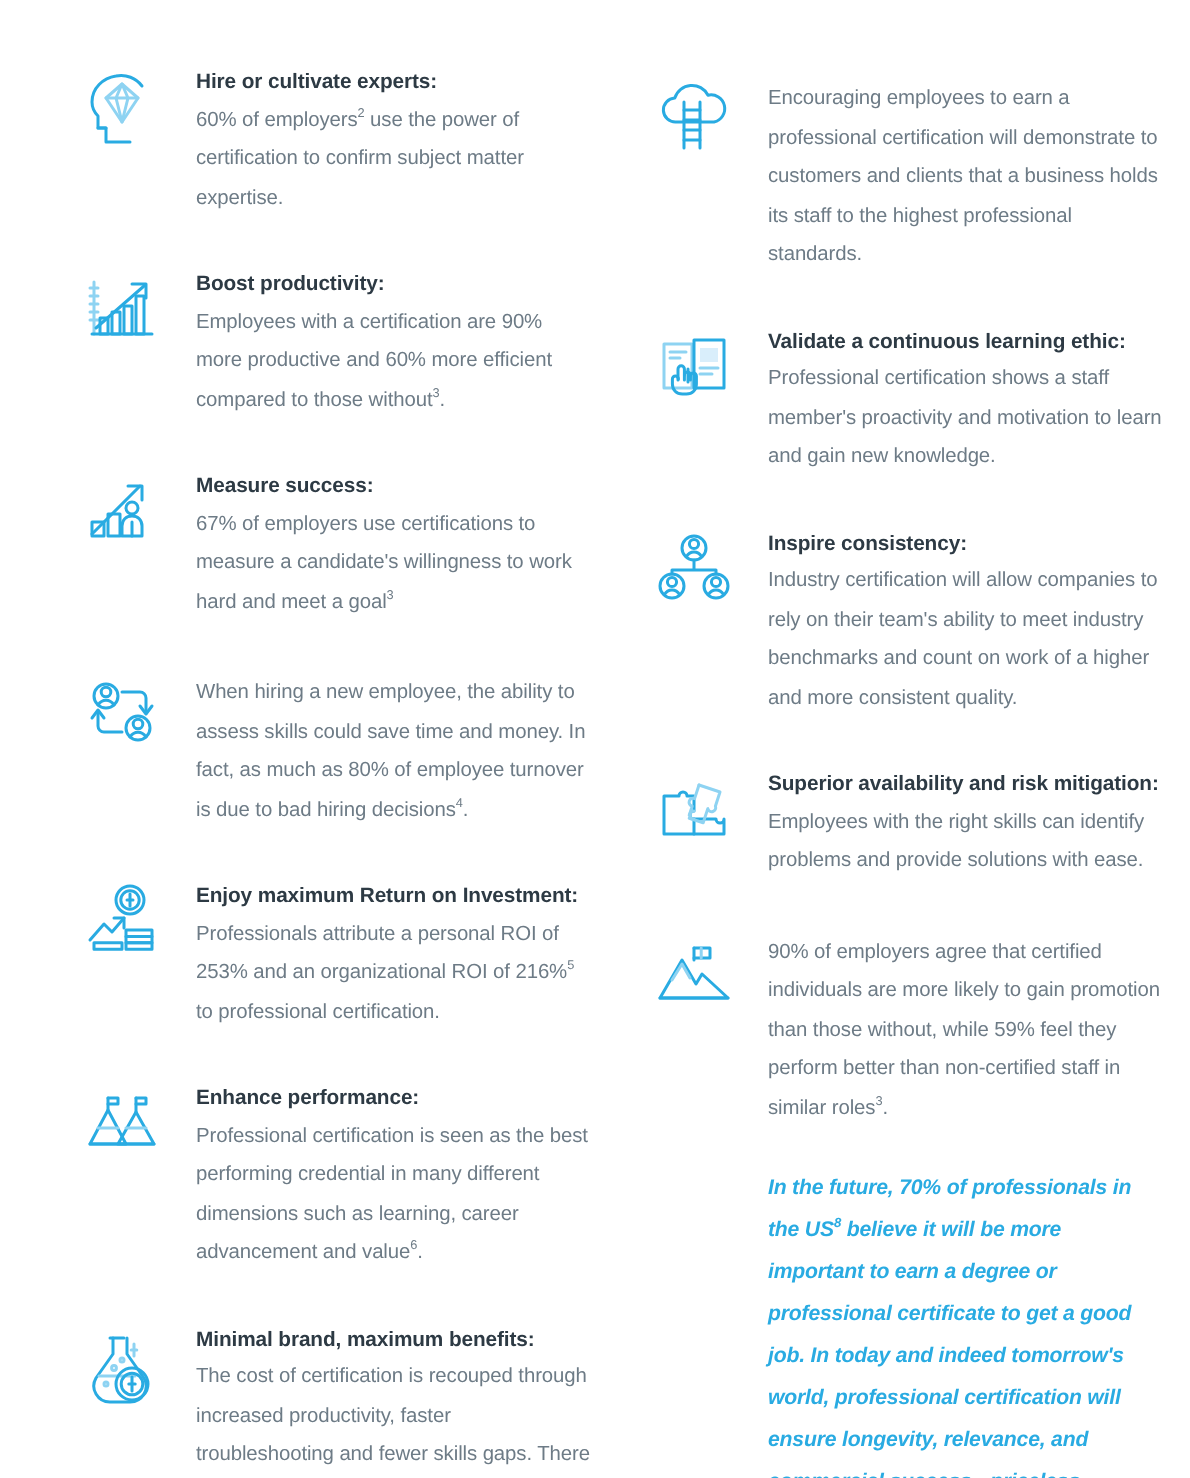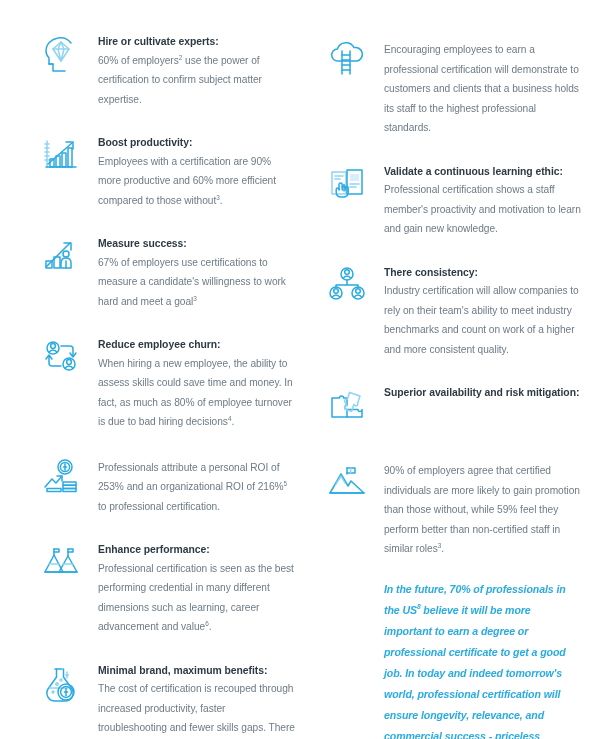--- a/index.html
+++ b/index.html
@@ -183,40 +183,40 @@
             <circle class="ico" cx="32" cy="31" r="6"></circle>
             <circle class="ico" cx="32" cy="29" r="2.4"></circle>
             <path class="ico" d="M28 35.5c1-1.6 2.4-2.4 4-2.4s3 .8 4 2.4"></path>
             <path class="ico" d="M24 13h9a3 3 0 013 3v7"></path>
             <path class="ico" d="M33 20l3 4 3-4"></path>
             <path class="ico" d="M24 33h-9a3 3 0 01-3-3v-7"></path>
             <path class="ico" d="M15 26l-3-4-3 4"></path>
           </svg>
         </div>
         <div class="item-body">
-          <p class="item-title">Reduce employee churn:</p>
           <p class="item-text"><span>When hiring a new employee, the ability to assess skills could save time and money. In fact, as much as 80% of employee turnover is due to bad hiring decisions</span><sup>4</sup><span>.</span></p>
         </div>
       </div>
 
       <div class="item">
         <div class="item-icon">
           <svg viewBox="0 0 48 48">
             <circle class="ico" cx="28" cy="13" r="7"></circle>
             <circle class="ico" cx="28" cy="13" r="4.6"></circle>
             <path class="ico" d="M28 10v6M26.5 13h3"></path>
             <path class="ico" d="M8 33l7-8 4 4 6-7"></path>
             <path class="ico" d="M20 22h5v5"></path>
             <rect class="ico" x="26" y="28" width="13" height="3.2"></rect>
             <rect class="ico" x="26" y="31.2" width="13" height="3.2"></rect>
             <rect class="ico" x="26" y="34.4" width="13" height="3.2"></rect>
             <rect class="ico" x="10" y="34.4" width="14" height="3.2"></rect>
           </svg>
         </div>
         <div class="item-body">
+          <p class="item-title">Enjoy maximum Return on Investment:</p>
           <p class="item-text"><span>Professionals attribute a personal ROI of 253% and an organizational ROI of 216%</span><sup>5</sup><span> to professional certification.</span></p>
         </div>
       </div>
 
       <div class="item">
         <div class="item-icon">
           <svg viewBox="0 0 48 48">
             <path class="ico" d="M8 34h32"></path>
             <path class="ico" d="M8 34l9-17 9 17z"></path>
             <path class="ico" d="M22 34l9-16 9 16z"></path>
@@ -298,37 +298,38 @@
             <circle class="ico" cx="13" cy="32" r="6"></circle>
             <circle class="ico" cx="13" cy="30" r="2.3"></circle>
             <path class="ico" d="M9.2 36.3c.9-1.5 2.3-2.3 3.8-2.3s2.9.8 3.8 2.3"></path>
             <circle class="ico" cx="35" cy="32" r="6"></circle>
             <circle class="ico" cx="35" cy="30" r="2.3"></circle>
             <path class="ico" d="M31.2 36.3c.9-1.5 2.3-2.3 3.8-2.3s2.9.8 3.8 2.3"></path>
             <path class="ico" d="M24 19v5M13 26v-2h22v2"></path>
           </svg>
         </div>
         <div class="item-body">
-          <p class="item-title">There consistency:</p>
+          <p class="item-title">Inspire consistency:</p>
           <p class="item-text"><span>Industry certification will allow companies to rely on their team's ability to meet industry benchmarks and count on work of a higher and more consistent quality.</span><sup></sup><span></span></p>
         </div>
       </div>
 
       <div class="item">
         <div class="item-icon">
           <svg viewBox="0 0 48 48">
             <path class="ico" d="M9 17h7.5a2 2 0 114 0H24v7.5a2 2 0 100 4V36H9z"></path>
             <path class="ico" d="M24 36h15v-7.5a2 2 0 11-4 0H24"></path>
             <path class="ico-lt" d="M24 24.5a2 2 0 100 4"></path>
             <path class="ico-lt" d="M26.5 11.5l10.5 3.5-2.3 7.1a2 2 0 11-3.8 1.2l-2.3 7.1-7-2.3"></path>
             <path class="ico-lt" d="M26.5 11.5l-2.2 6.8a2 2 0 10-1.2 3.8l-1.5 4.5"></path>
           </svg>
         </div>
         <div class="item-body">
           <p class="item-title">Superior availability and risk mitigation:</p>
+          <p class="item-text"><span>Employees with the right skills can identify problems and provide solutions with ease.</span><sup></sup><span></span></p>
         </div>
       </div>
 
       <div class="item">
         <div class="item-icon">
           <svg viewBox="0 0 48 48">
             <path class="ico" d="M7 36h34"></path>
             <path class="ico" d="M7 36l11-19 7 12 3-5 13 12z"></path>
             <path class="ico-lt" d="M13 27l5-8 4 7"></path>
             <path class="ico" d="M24 17v-6"></path>

